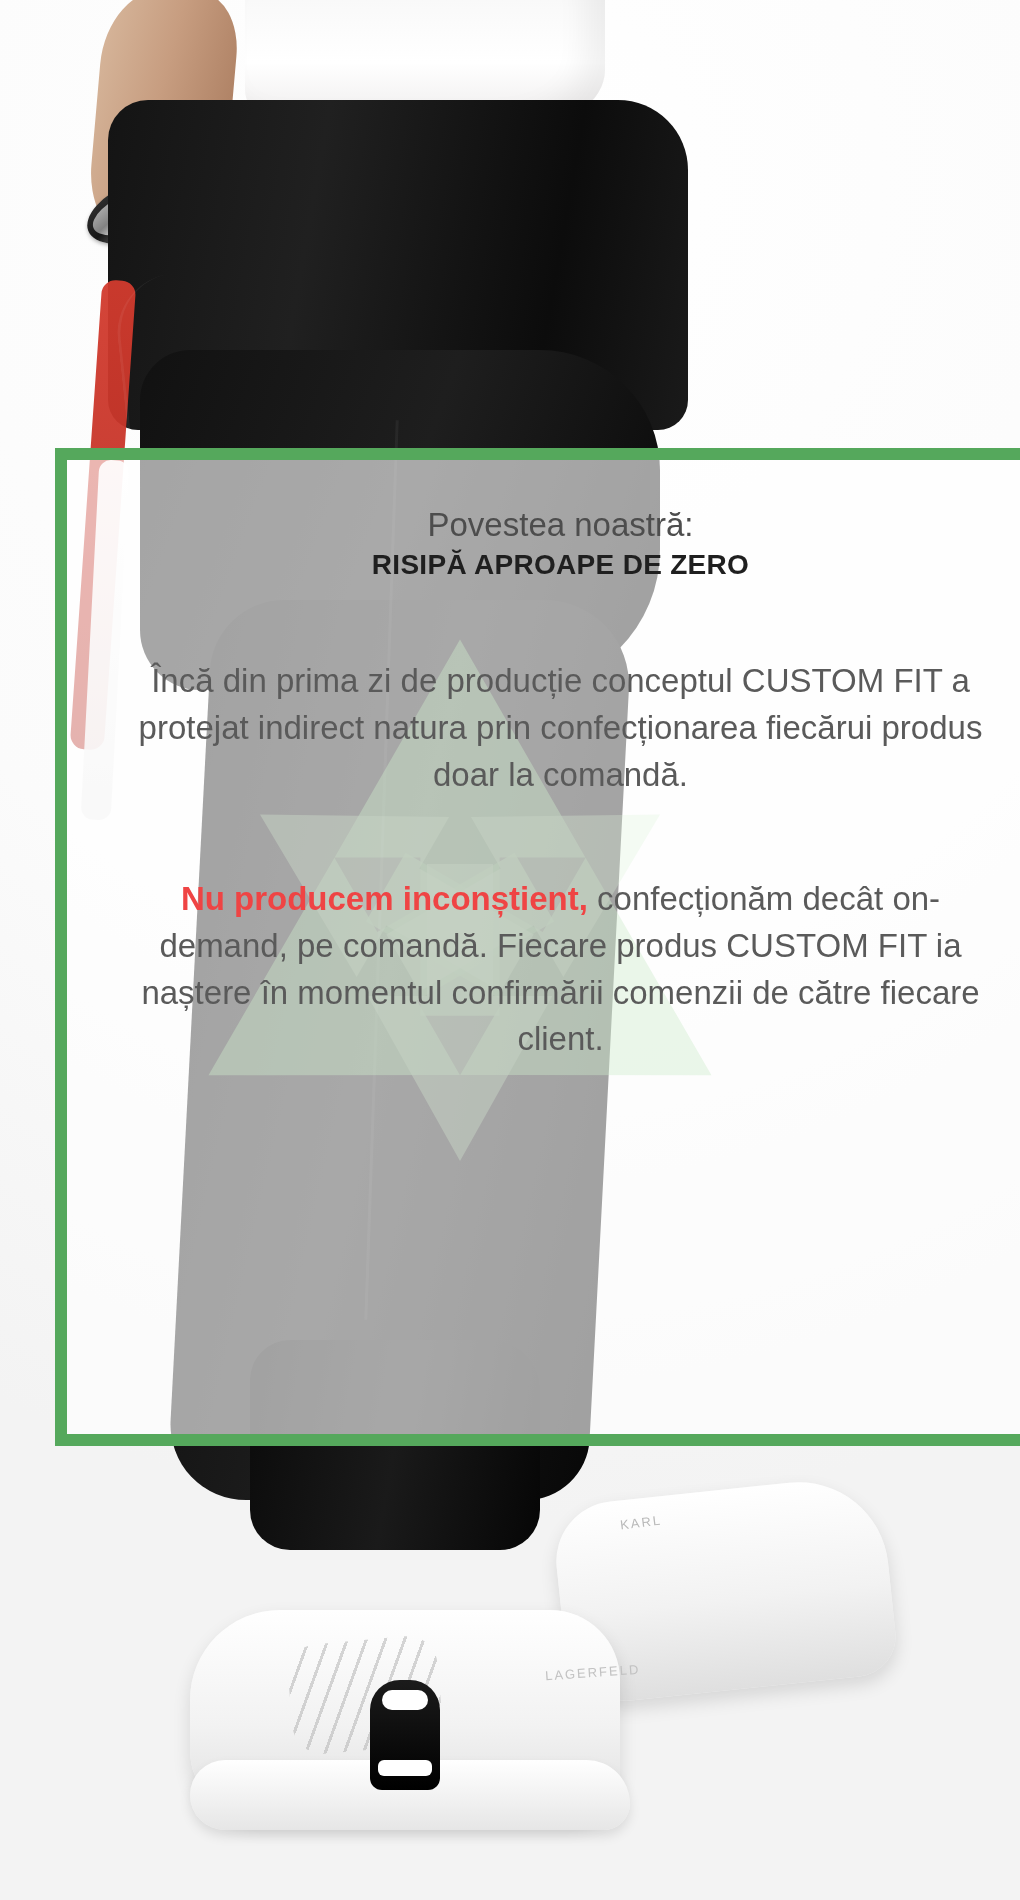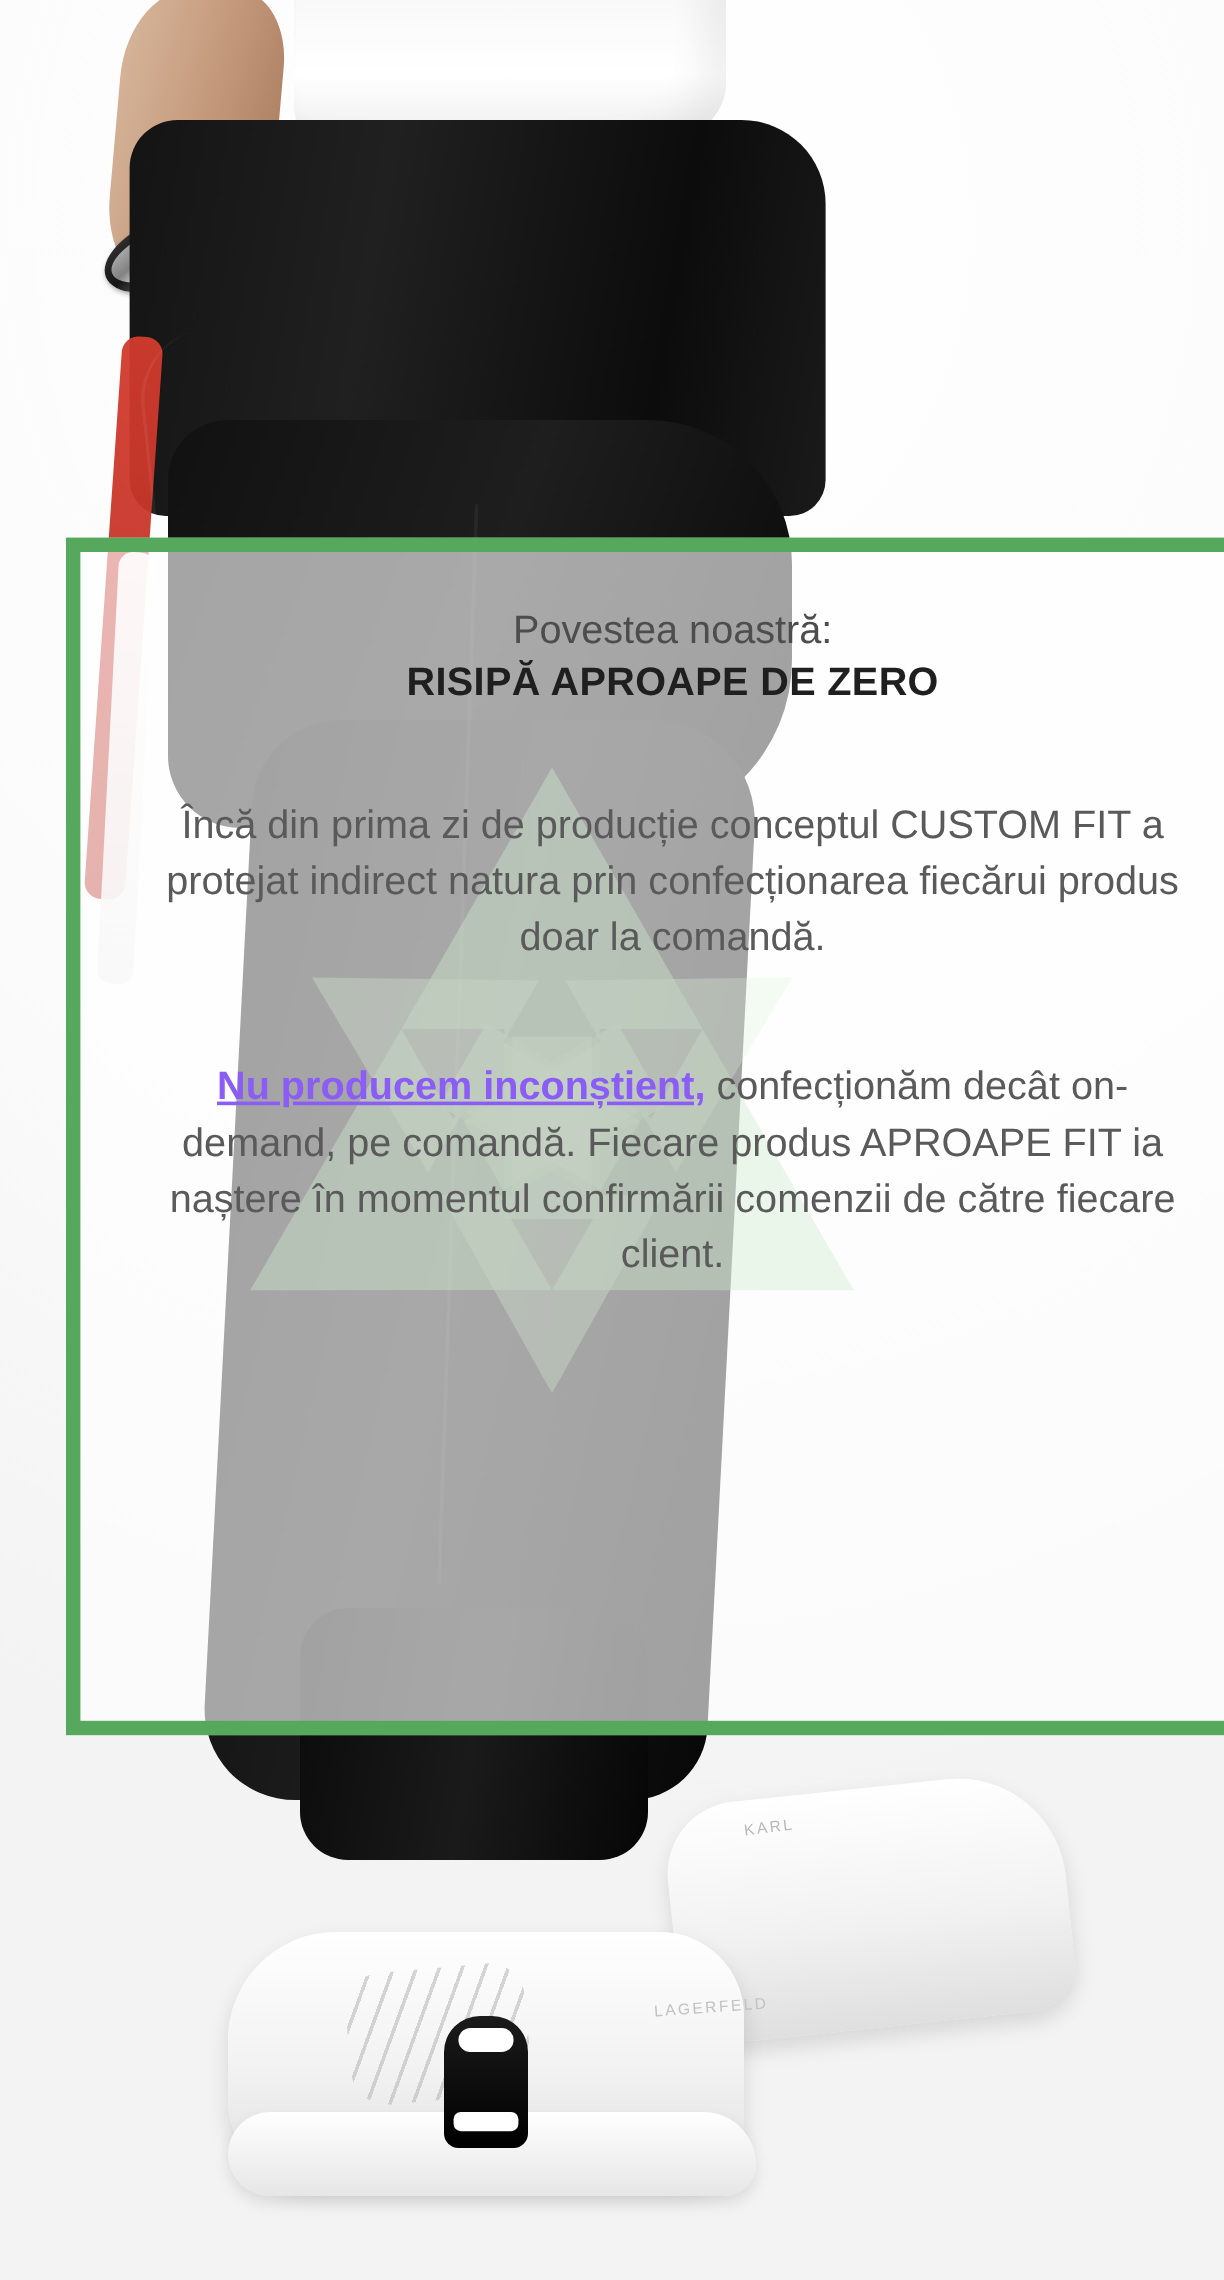--- a/index.html
+++ b/index.html
@@ -299,36 +299,35 @@
     padding: 44px 62px 0 62px;
     text-align: center;
     color: #4b4b4b;
   }
   .story-label {
     font-size: 33px;
     line-height: 1.25;
     color: #4d4d4d;
   }
   .story-title {
-    font-size: 33px;
+    font-size: 28px;
     font-weight: bold;
     color: #1f1f1f;
     letter-spacing: .3px;
     margin-top: 4px;
   }
   .para {
     font-size: 33px;
     line-height: 1.42;
     color: #5a5a5a;
     margin-top: 77px;
   }
   .para strong {
-    color: #8b5cf6;
+    color: #ef4444;
     font-weight: bold;
-    text-decoration: underline;
   }
 </style>
 </head>
 <body>
 
 <div class="stage">
 
   <div class="photo">
     <div class="backdrop"></div>
 
@@ -369,18 +368,18 @@
       </g>
     </svg>
   </div>
 
   <div class="card">
     <div class="card-inner">
       <div class="story-label">Povestea noastră:</div>
       <div class="story-title">RISIPĂ APROAPE DE ZERO</div>
       <p class="para">Încă din prima zi de producție conceptul CUSTOM FIT a protejat indirect natura prin confecționarea fiecărui produs doar la comandă.</p>
       <p class="para">
-        <strong>Nu producem inconștient,</strong><span> confecționăm decât on-demand, pe comandă. Fiecare produs APROAPE FIT ia naștere în momentul confirmării comenzii de către fiecare client.</span>
+        <strong>Nu producem inconștient,</strong><span> confecționăm decât on-demand, pe comandă. Fiecare produs CUSTOM FIT ia naștere în momentul confirmării comenzii de către fiecare client.</span>
       </p>
     </div>
   </div>
 
 </div>
 
 </body></html>

